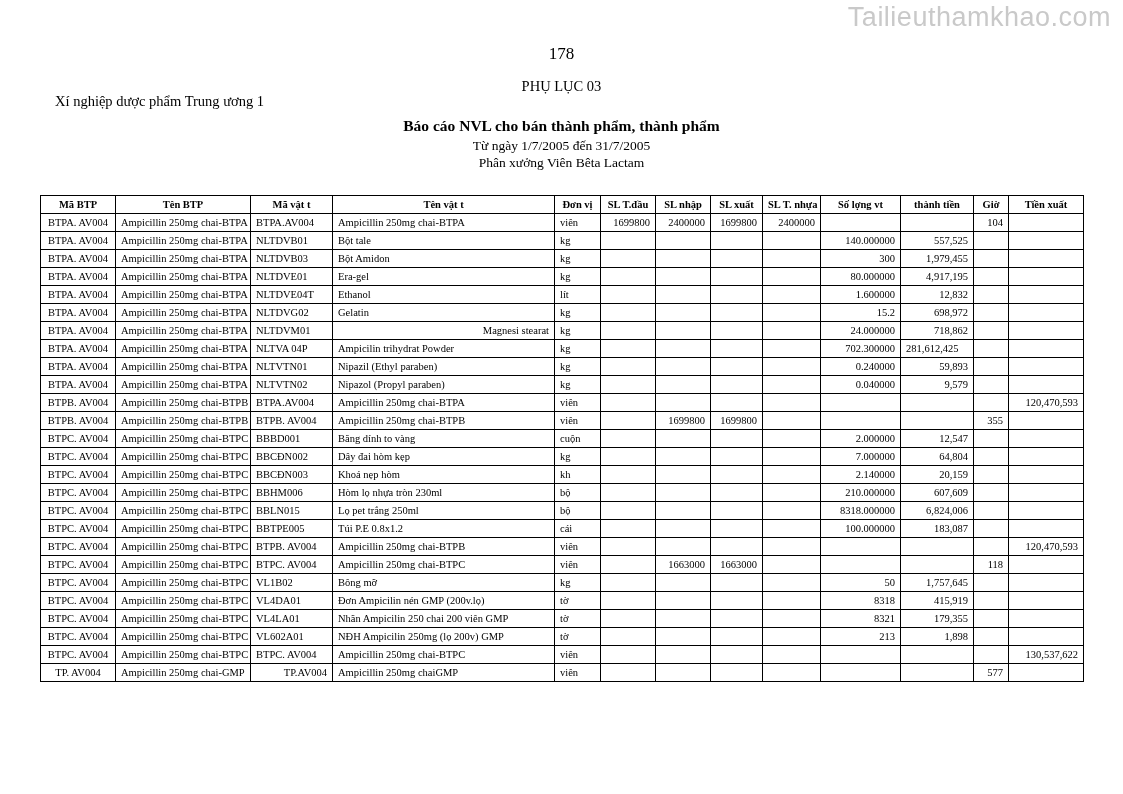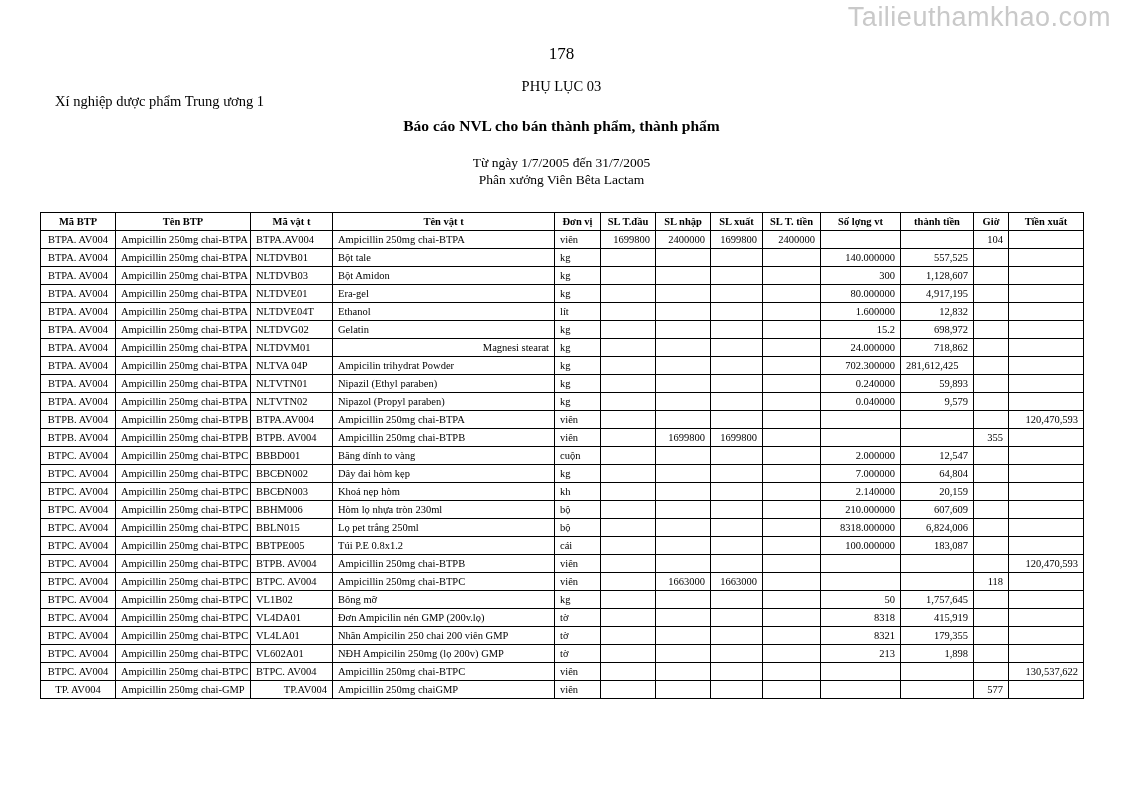--- a/index.html
+++ b/index.html
@@ -13,21 +13,21 @@
   }
   .watermark {
     position:absolute; top:2px; right:12px;
     font-family:"Liberation Sans", sans-serif;
     font-size:27px; color:#c9c9c9; letter-spacing:0.5px;
   }
   .page-number { text-align:center; margin-top:44px; font-size:17px; }
   .appendix   { text-align:center; margin-top:14px; font-size:14.5px; }
   .company    { position:absolute; left:55px; top:93px; font-size:14.5px; }
   .report-title { text-align:center; margin-top:22px; font-size:15.5px; font-weight:bold; }
-  .date-range { text-align:center; margin-top:20px; font-size:13.5px;font-family:Liberation Serif, serif; }
+  .date-range { text-align:center; margin-top:3px; font-size:13.5px;font-family:Liberation Serif, serif; }
   .workshop   { text-align:center; margin-top:1px; font-size:13.5px; }
   table {
     border-collapse:collapse; table-layout:fixed;
     margin:24px 0 0 40px; width:1043px;
     font-size:10.5px;
   }
   th, td {
     border:1px solid #000;
     padding:2px 5px;
     height:18px;
@@ -72,21 +72,21 @@
   <thead>
     <tr id="header-row">
         <th>Mã BTP</th>
         <th>Tên BTP</th>
         <th>Mã vật t</th>
         <th>Tên vật t</th>
         <th>Đơn vị</th>
         <th>SL T.đầu</th>
         <th>SL nhập</th>
         <th>SL xuất</th>
-        <th>SL T. tiền</th>
+        <th>SL T. nhựa</th>
         <th>Số lợng vt</th>
         <th>thành tiền</th>
         <th>Giờ</th>
         <th>Tiền xuất</th>
       </tr>
   </thead>
   <tbody id="table-body">
       <tr>
         <td style="text-align: center;">BTPA. AV004</td>
         <td style="text-align: left;">Ampicillin 250mg chai-BTPA</td>
@@ -121,21 +121,21 @@
         <td style="text-align: center;">BTPA. AV004</td>
         <td style="text-align: left;">Ampicillin 250mg chai-BTPA</td>
         <td style="text-align: left;">NLTDVB03</td>
         <td style="text-align: left;">Bột Amidon</td>
         <td style="text-align: left;">kg</td>
         <td style="text-align: right;"></td>
         <td style="text-align: right;"></td>
         <td style="text-align: right;"></td>
         <td style="text-align: right;"></td>
         <td style="text-align: right;">300</td>
-        <td style="text-align: right;">1,128,607</td>
+        <td style="text-align: right;">1,979,455</td>
         <td style="text-align: right;"></td>
         <td style="text-align: right;"></td>
       </tr>
       <tr>
         <td style="text-align: center;">BTPA. AV004</td>
         <td style="text-align: left;">Ampicillin 250mg chai-BTPA</td>
         <td style="text-align: left;">NLTDVE01</td>
         <td style="text-align: left;">Era-gel</td>
         <td style="text-align: left;">kg</td>
         <td style="text-align: right;"></td>

